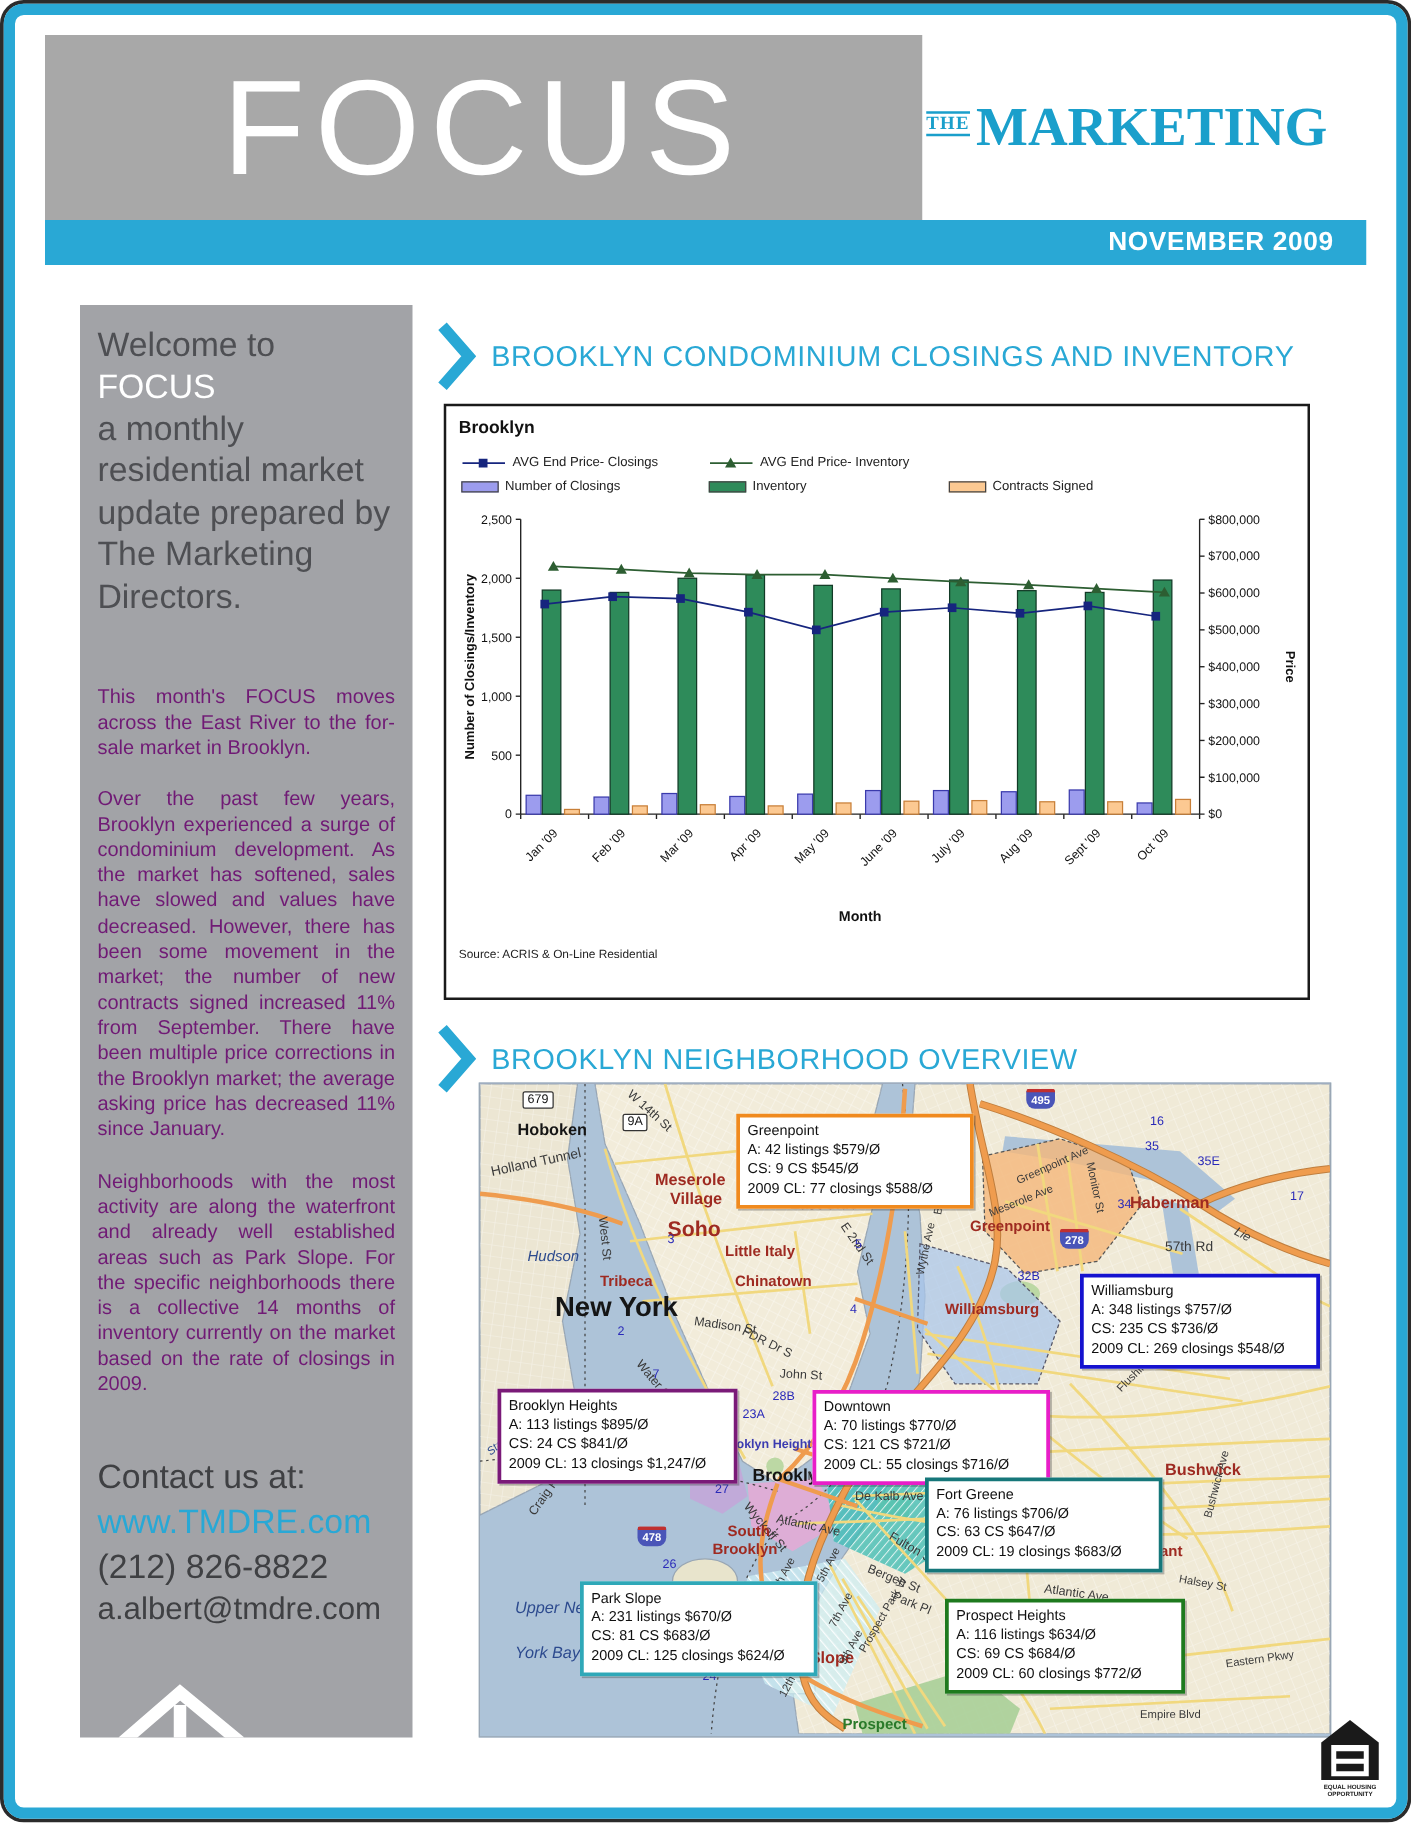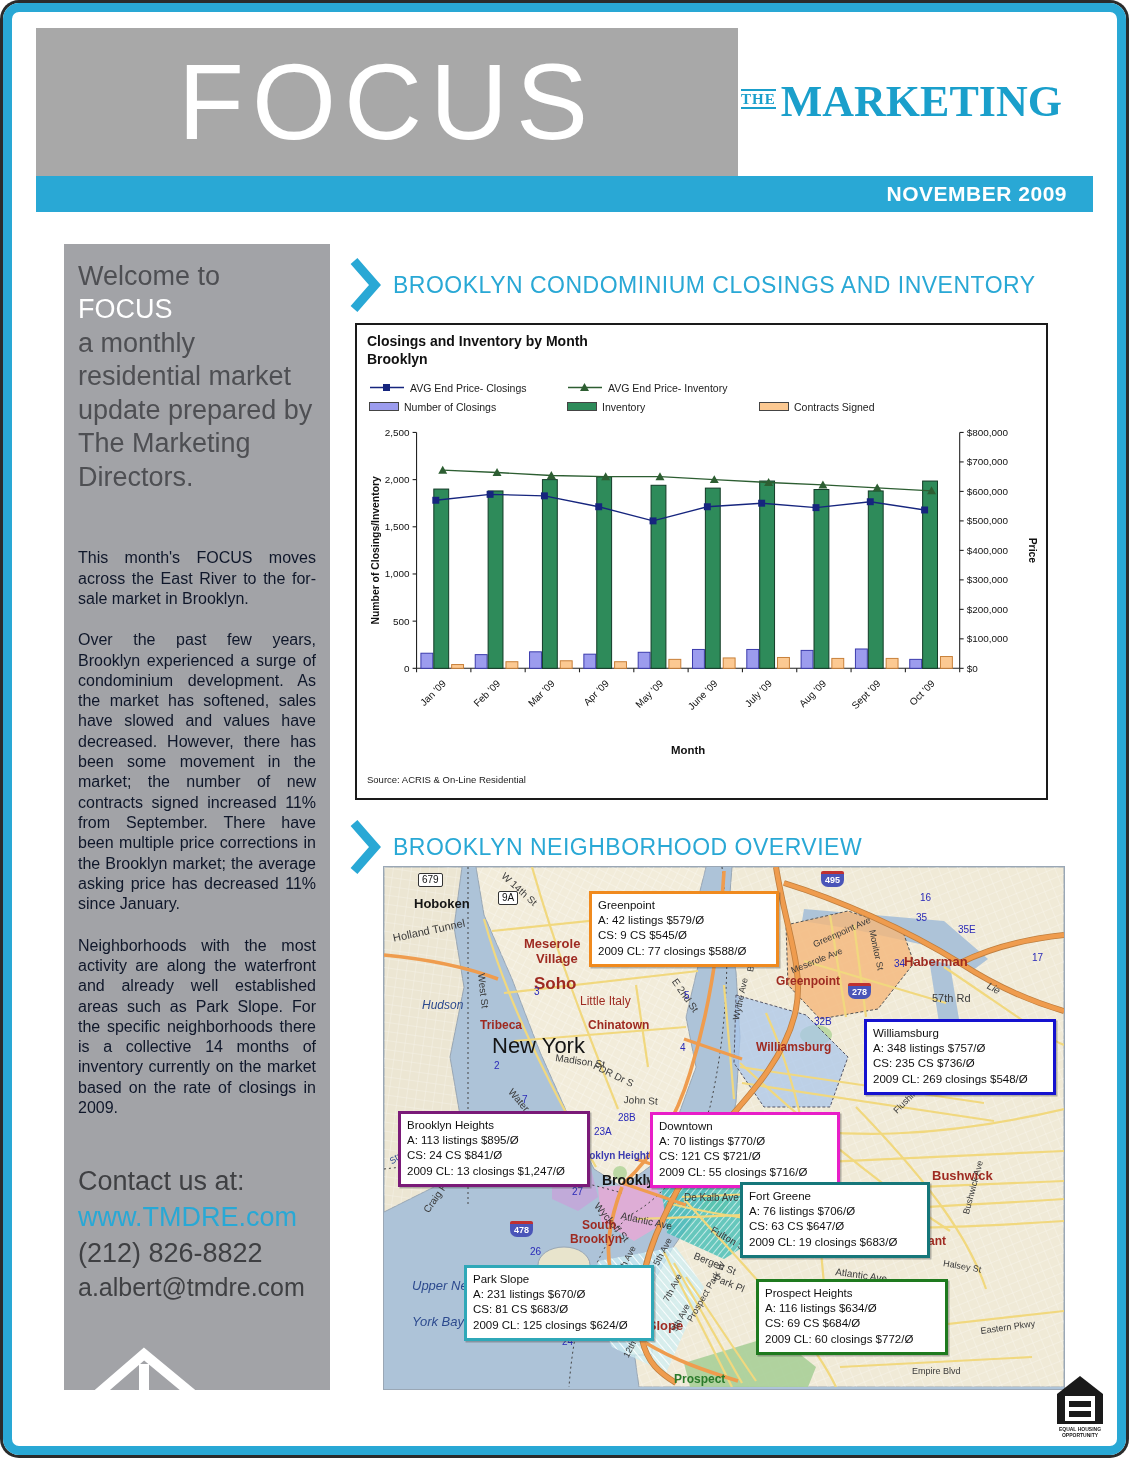--- a/index.html
+++ b/index.html
@@ -20,21 +20,21 @@
             margin:7px 5px 0 0;line-height:1.1;}
   .logo-big{font-size:44px;}
   .issue-banner{position:absolute;left:36px;top:176px;width:1057px;height:36px;background:#29a8d5;
                 display:flex;align-items:center;justify-content:flex-end;}
   .issue-banner span{color:#fff;font-weight:bold;font-size:21px;letter-spacing:.5px;padding-right:26px;}
   
   .sidebar{position:absolute;left:64px;top:244px;width:266px;height:1146px;background:#a2a3a7;
            padding:16px 14px 0 14px;box-sizing:border-box;overflow:hidden;}
   .intro{font-size:27px;line-height:1.24;color:#4e4f53;margin-bottom:54px;}
   .intro .brand{color:#ffffff;}
-  .para{font-size:16px;line-height:1.27;color:#0f172a;text-align:justify;margin:0 0 21px 0;}
+  .para{font-size:16px;line-height:1.27;color:#701a75;text-align:justify;margin:0 0 21px 0;}
   .contact{margin-top:46px;font-size:27px;line-height:1.32;color:#3f4043;}
   .contact .web{color:#29a8d5;text-decoration:none;display:block;}
   .contact .email{font-size:25px;}
   .buildings{margin-top:26px;margin-left:6px;}
   
   .sec-head{position:absolute;display:flex;align-items:center;z-index:2;}
   .sec-head h2{margin:0 0 0 12px;color:#29a8d5;font-size:23px;font-weight:500;letter-spacing:.5px;}
   
   .chart-box{position:absolute;left:355px;top:323px;width:693px;height:477px;background:#fff;
              border:2px solid #1a1a1a;box-sizing:border-box;padding:8px 8px 4px 10px;z-index:2;}
@@ -112,21 +112,20 @@
 </aside>
 
 <div class="sec-head" style="left:349px;top:256px;">
   <svg width="32" height="58" viewBox="0 0 32 58">
     <polyline points="5,5 26,29 5,53" fill="none" stroke="#29a8d5" stroke-width="9"></polyline>
   </svg>
   <h2>BROOKLYN CONDOMINIUM CLOSINGS AND INVENTORY</h2>
 </div>
 
 <div class="chart-box">
-  <div class="chart-title">Closings and Inventory by Month</div>
   <div class="chart-title">Brooklyn</div>
   <div class="chart-legend" id="legend">
       <div class="lg-row">
         <span class="lg-item">
           <svg width="36" height="11" style="margin-right: 5px;">
             <line x1="1" y1="5.5" x2="35" y2="5.5" stroke="#16257e" stroke-width="1.4"></line>
             <rect x="14" y="2" width="7" height="7" fill="#16257e"></rect>
           </svg>
           <span>AVG End Price- Closings</span>
         </span>
@@ -402,25 +401,25 @@
       <path d="M262,476 C292,494 322,504 354,514" stroke-width="3.6"></path>
       <path d="M238,316 L302,338" stroke-width="3.2"></path>
       <path d="M252,292 L318,314" stroke-width="3.2"></path>
       <path d="M300,172 L358,192" stroke-width="3.2"></path>
     </g>
   </svg>
   <div id="map-overlay">
       <span class="map-lab" style="left: 30px; top: 30px; font-size: 13px; color: rgb(21, 21, 21); font-weight: bold;">Hoboken</span>
       <span class="map-lab" style="left: 8px; top: 66px; font-size: 11px; color: rgb(58, 58, 58); transform: rotate(-12deg);">Holland Tunnel</span>
       <span class="map-lab" style="left: 38px; top: 132px; font-size: 12px; color: rgb(44, 74, 142); font-style: italic;">Hudson</span>
-      <span class="map-lab" style="left: 60px; top: 168px; font-size: 22px; color: rgb(21, 21, 21); font-weight: normal; margin-left: 48px;">New York</span>
+      <span class="map-lab" style="left: 60px; top: 168px; font-size: 22px; color: rgb(21, 21, 21); font-weight: bold;">New York</span>
       <span class="map-lab" style="left: 140px; top: 70px; font-size: 13px; color: rgb(158, 42, 33); font-weight: bold;">Meserole</span>
       <span class="map-lab" style="left: 152px; top: 85px; font-size: 13px; color: rgb(158, 42, 33); font-weight: bold;">Village</span>
       <span class="map-lab" style="left: 150px; top: 108px; font-size: 17px; color: rgb(158, 42, 33); font-weight: bold;">Soho</span>
-      <span class="map-lab" style="left: 196px; top: 128px; font-size: 12px; color: rgb(158, 42, 33); font-weight: normal;">Little Italy</span>
+      <span class="map-lab" style="left: 196px; top: 128px; font-size: 12px; color: rgb(158, 42, 33); font-weight: bold;">Little Italy</span>
       <span class="map-lab" style="left: 204px; top: 152px; font-size: 12px; color: rgb(158, 42, 33); font-weight: bold;">Chinatown</span>
       <span class="map-lab" style="left: 96px; top: 152px; font-size: 12px; color: rgb(158, 42, 33); font-weight: bold;">Tribeca</span>
       <span class="map-lab" style="left: 262px; top: 76px; font-size: 12px; color: rgb(158, 42, 33); font-weight: bold;">Lower</span>
       <span class="map-lab" style="left: 248px; top: 90px; font-size: 12px; color: rgb(158, 42, 33); font-weight: bold;">East Side</span>
       <span class="map-lab" style="left: 122px; top: 4px; font-size: 10px; color: rgb(58, 58, 58); transform: rotate(42deg);">W 14th St</span>
       <span class="map-lab" style="left: 102px; top: 106px; font-size: 10px; color: rgb(58, 58, 58); transform: rotate(84deg);">West St</span>
       <span class="map-lab" style="left: 172px; top: 186px; font-size: 10px; color: rgb(58, 58, 58); transform: rotate(8deg);">Madison St</span>
       <span class="map-lab" style="left: 212px; top: 194px; font-size: 10px; color: rgb(58, 58, 58); transform: rotate(26deg);">FDR Dr S</span>
       <span class="map-lab" style="left: 130px; top: 220px; font-size: 10px; color: rgb(58, 58, 58); transform: rotate(50deg);">Water St</span>
       <span class="map-lab" style="left: 240px; top: 228px; font-size: 10px; color: rgb(58, 58, 58); transform: rotate(3deg);">John St</span>

